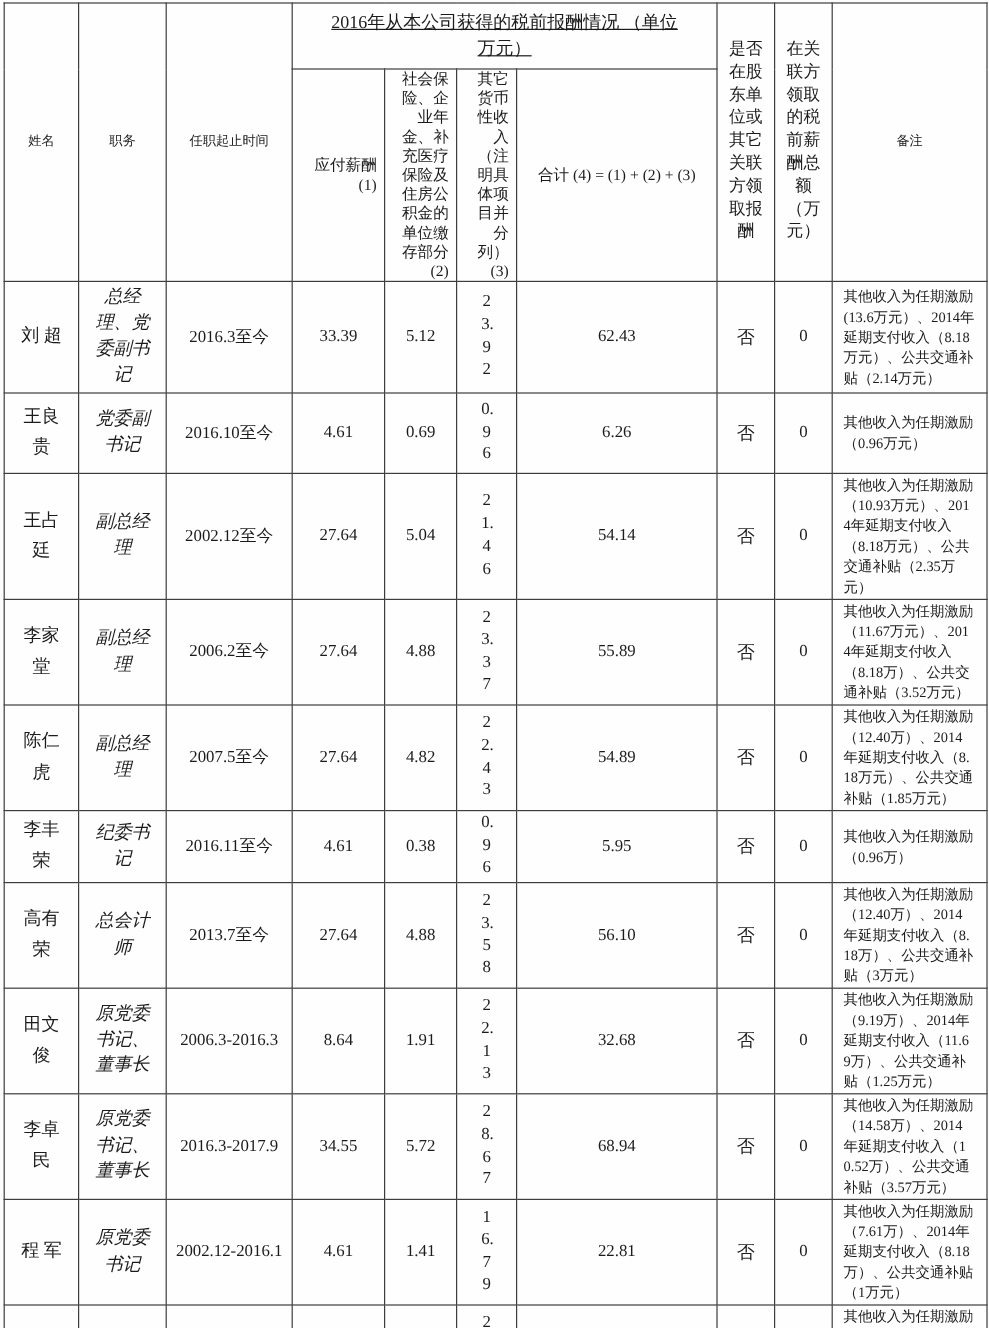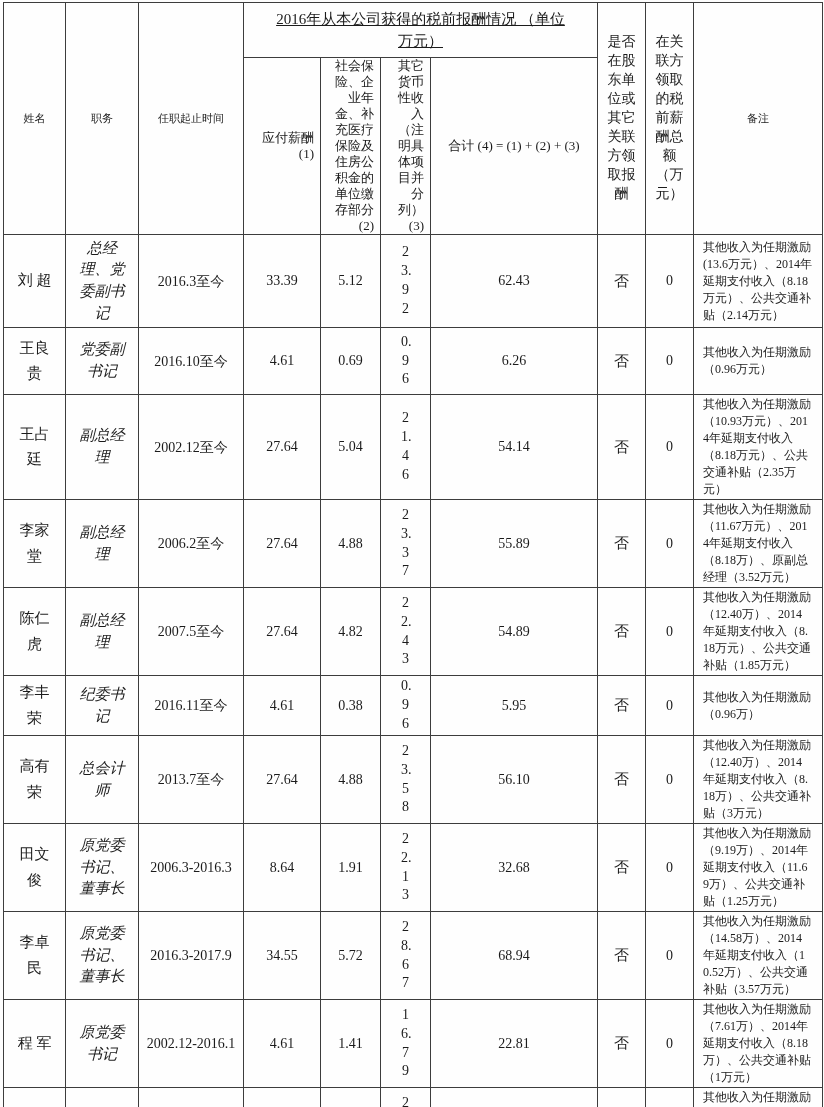--- a/index.html
+++ b/index.html
@@ -120,21 +120,21 @@
         <tr>
     <td class="c-name">李家堂</td>
     <td class="c-pos">副总经理</td>
     <td class="c-tenure">2006.2至今</td>
     <td class="c-num">27.64</td>
     <td class="c-num">4.88</td>
     <td class="c-num c-other">23.37</td>
     <td class="c-num">55.89</td>
     <td class="c-flag">否</td>
     <td class="c-num">0</td>
-    <td class="c-remark">其他收入为任期激励（11.67万元）、2014年延期支付收入（8.18万）、原副总经理（3.52万元）</td>
+    <td class="c-remark">其他收入为任期激励（11.67万元）、2014年延期支付收入（8.18万）、公共交通补贴（3.52万元）</td>
   </tr>
         <tr>
     <td class="c-name">陈仁虎</td>
     <td class="c-pos">副总经理</td>
     <td class="c-tenure">2007.5至今</td>
     <td class="c-num">27.64</td>
     <td class="c-num">4.82</td>
     <td class="c-num c-other">22.43</td>
     <td class="c-num">54.89</td>
     <td class="c-flag">否</td>

